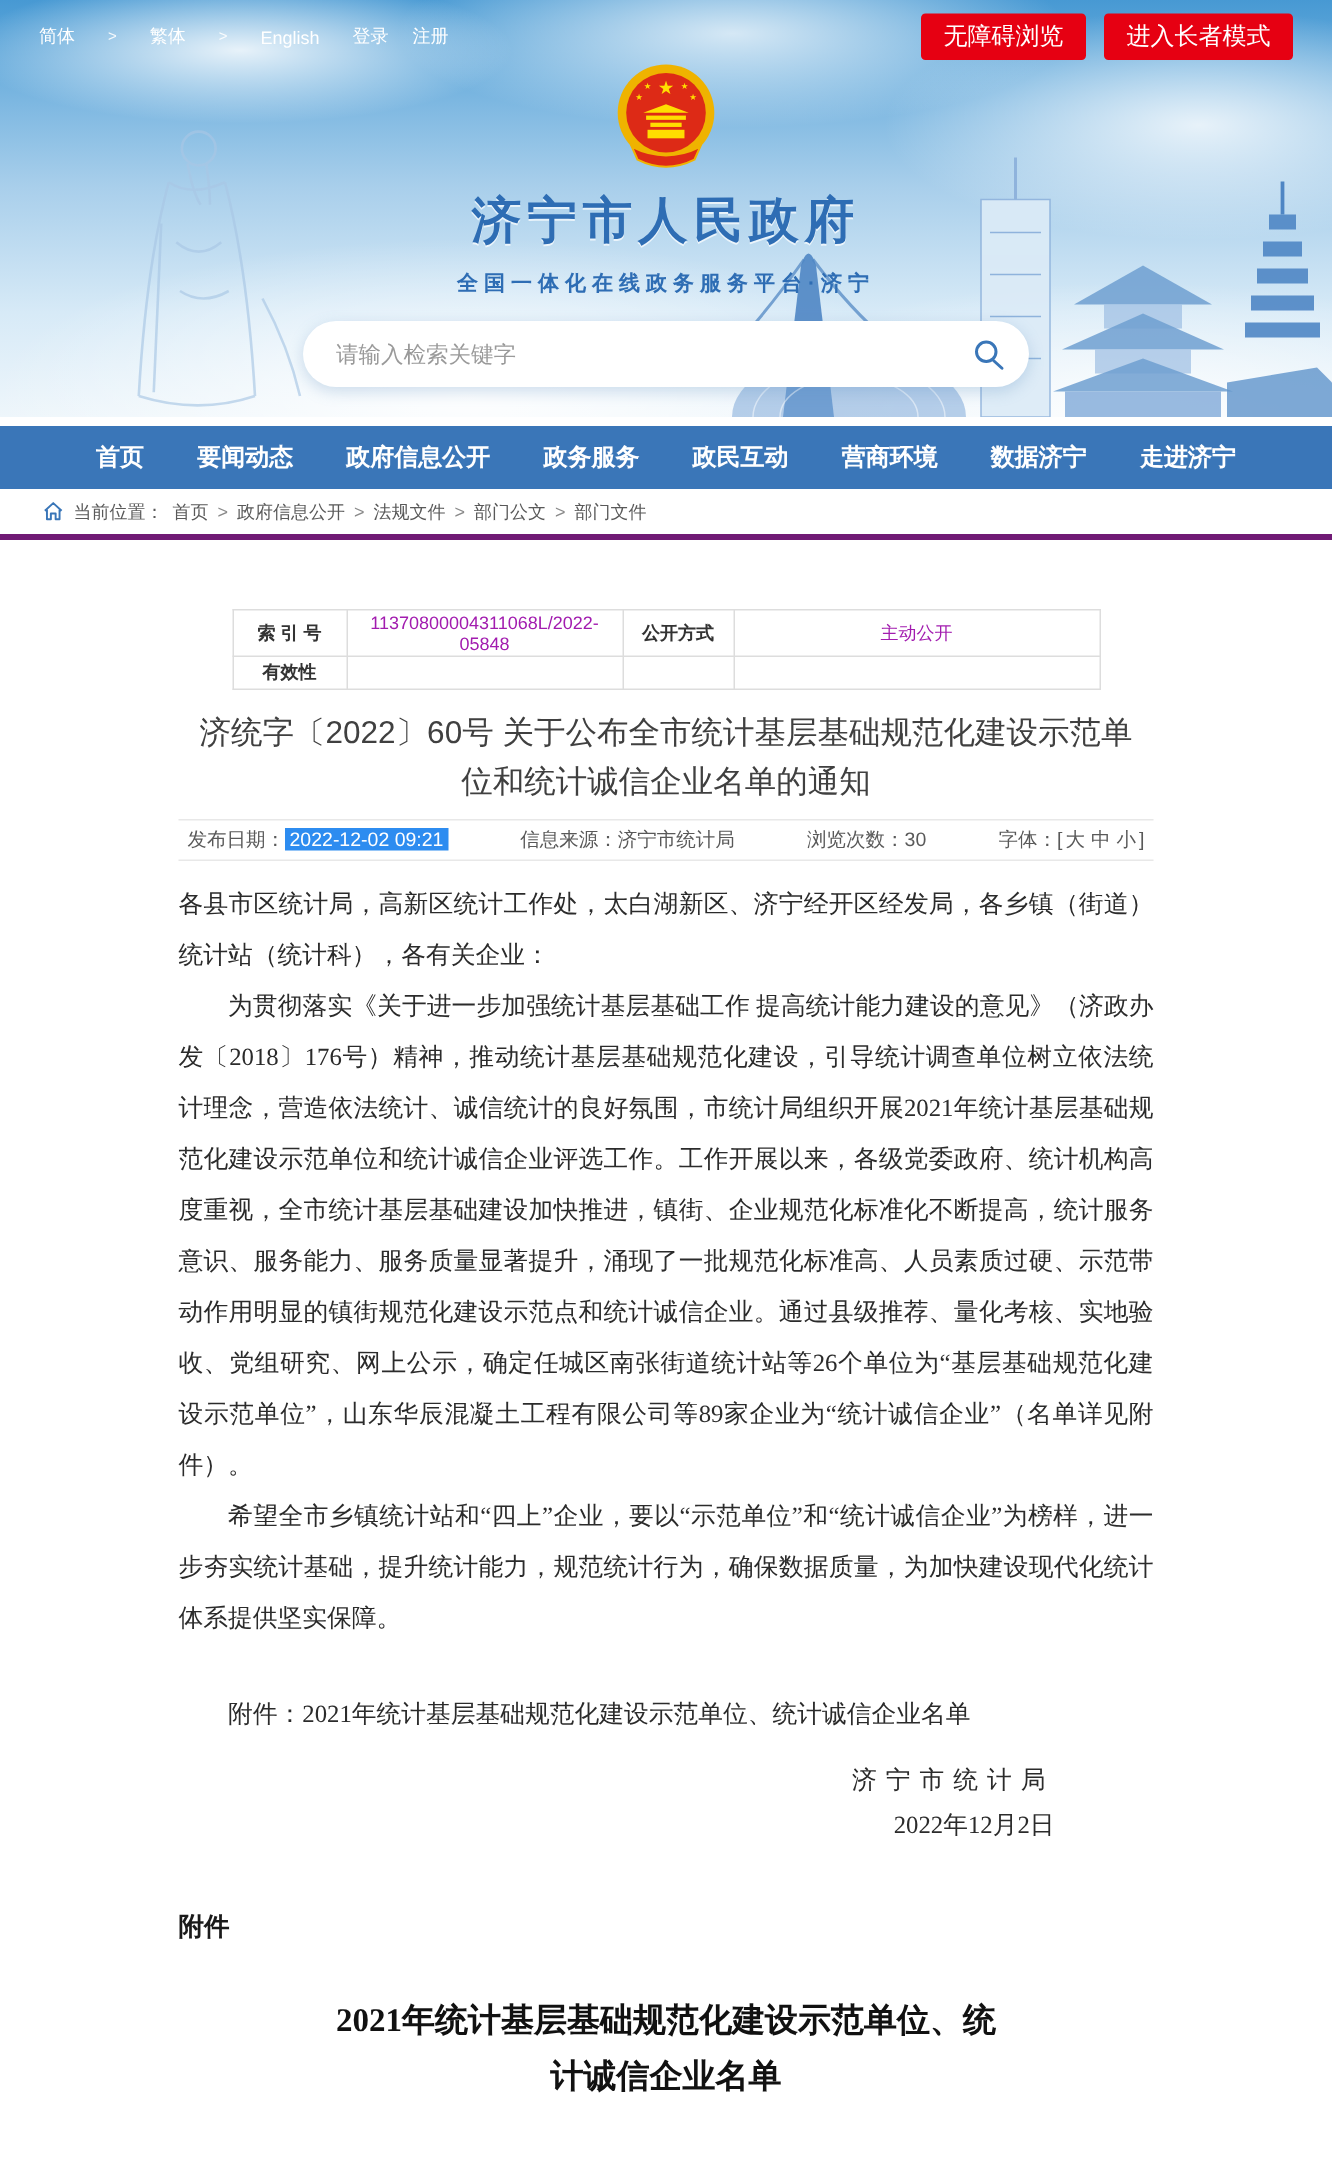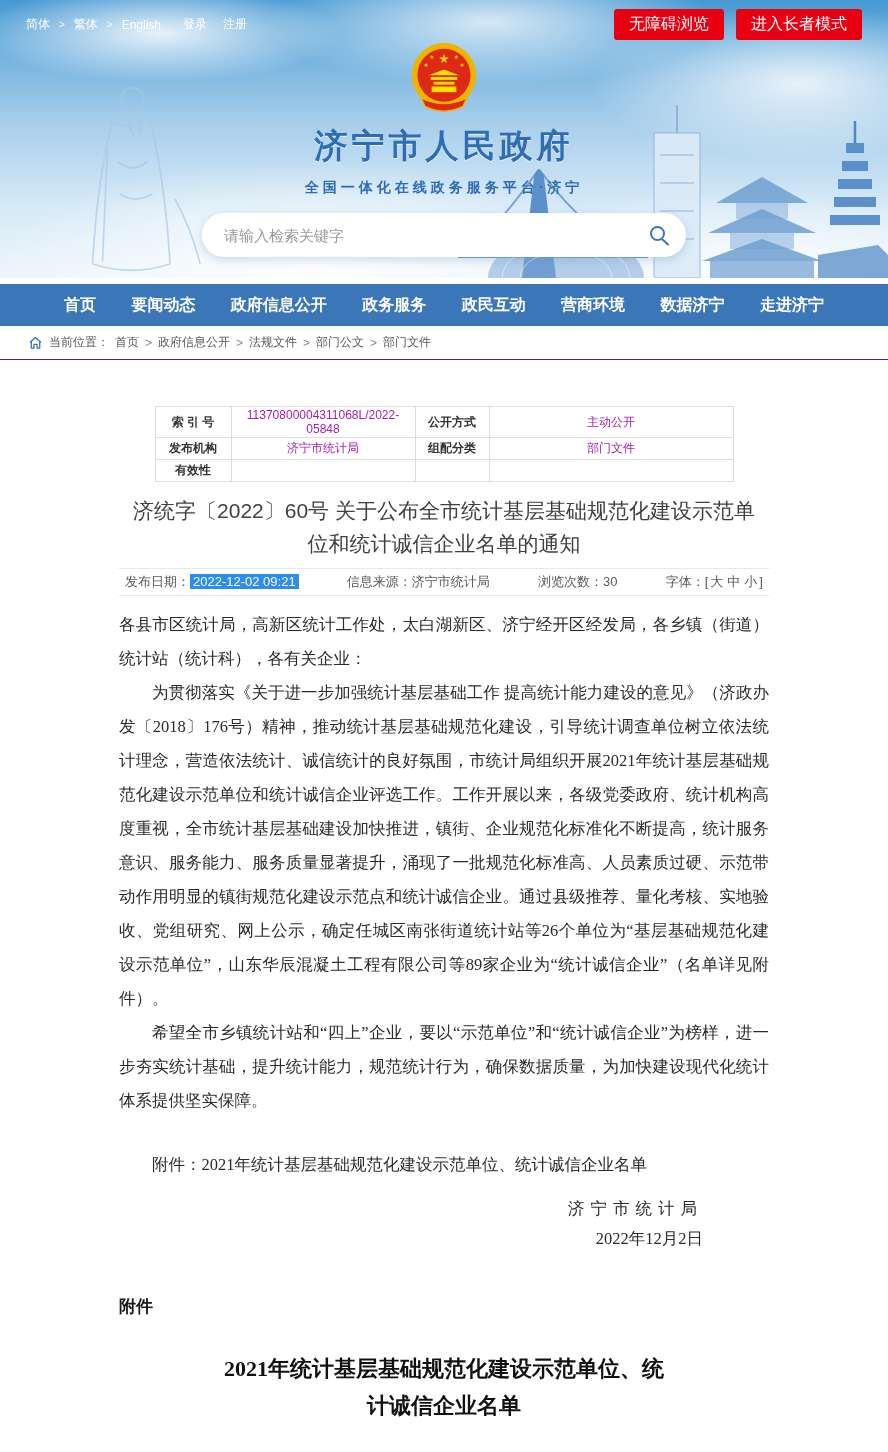--- a/index.html
+++ b/index.html
@@ -23,21 +23,21 @@
       radial-gradient(ellipse 420px 140px at 35% 95%, rgba(255,255,255,.9), rgba(255,255,255,0) 75%),
       radial-gradient(ellipse 380px 120px at 85% 100%, rgba(255,255,255,.85), rgba(255,255,255,0) 75%);
   }
   .confucius { position:absolute; left:55px; bottom:4px; opacity:.65; }
   .skyline   { position:absolute; right:0; bottom:0; }
   
   .topbar {
     position:absolute; top:0; left:0; right:0; z-index:5;
     display:flex; align-items:center; padding:9px 26px; color:#fff; font-size:12px;
   }
-  .topbar .lang-group { display:flex; align-items:center; gap:9px; }
+  .topbar .lang-group { display:flex; align-items:center; gap:22px; }
   .topbar a { color:#fff; text-decoration:none; cursor:pointer; }
   .topbar .sep { opacity:.9; font-size:10px; }
   .topbar .auth { margin-left:22px; display:flex; gap:16px; }
   .topbar .spacer { flex:1; }
   .red-btn {
     background:#e60012; color:#fff; border:none; font-size:16px;
     padding:5px 15px; border-radius:3px; margin-left:12px; cursor:pointer;
   }
   
   .masthead { position:relative; z-index:4; text-align:center; padding-top:40px; }
@@ -61,21 +61,21 @@
   .search-btn { background:none; border:none; cursor:pointer; display:flex; align-items:center; }
   
   .mainnav {
     margin-top:6px; height:42px; background:#3a76b8;
     display:flex; align-items:center; justify-content:space-between; padding:0 64px;
   }
   .mainnav a { color:#fff; font-size:16px; font-weight:700; text-decoration:none; cursor:pointer; }
   
   .crumb {
     height:34px; display:flex; align-items:center; gap:6px; padding:0 28px;
-    font-size:12px; color:#595959; border-bottom:1px solid #701a75; background:#fff;
+    font-size:12px; color:#595959; border-bottom:4px solid #701a75; background:#fff;
   }
   .crumb a { color:#595959; text-decoration:none; cursor:pointer; }
   .crumb .csep { color:#8a8a8a; }
   
   .doc { width:650px; margin:0 auto; padding-top:46px; }
   table.meta {
     border-collapse:collapse; width:578px; margin:0 auto; font-size:12px; table-layout:fixed;
   }
   table.meta td { border:1px solid #ddd; height:22px; padding:1px 6px; text-align:center; }
   td.mlab { font-weight:700; color:#333; }
@@ -243,26 +243,20 @@
 
   <table class="meta">
     <tbody>
         <tr>
       <td class="mlab c1">索 引 号</td>
       <td class="mval c2">11370800004311068L/2022-05848</td>
       <td class="mlab c3">公开方式</td>
       <td class="mval c4">主动公开</td>
     </tr>
     <tr>
-      <td class="mlab">发布机构</td>
-      <td class="mval">济宁市统计局</td>
-      <td class="mlab">组配分类</td>
-      <td class="mval">部门文件</td>
-    </tr>
-    <tr>
       <td class="mlab">有效性</td>
       <td class="mval"></td>
       <td class="mlab"></td>
       <td class="mval"></td>
     </tr>
   </tbody>
     </table>
 
   <h1 class="doc-title">济统字〔2022〕60号 关于公布全市统计基层基础规范化建设示范单位和统计诚信企业名单的通知</h1>
 

